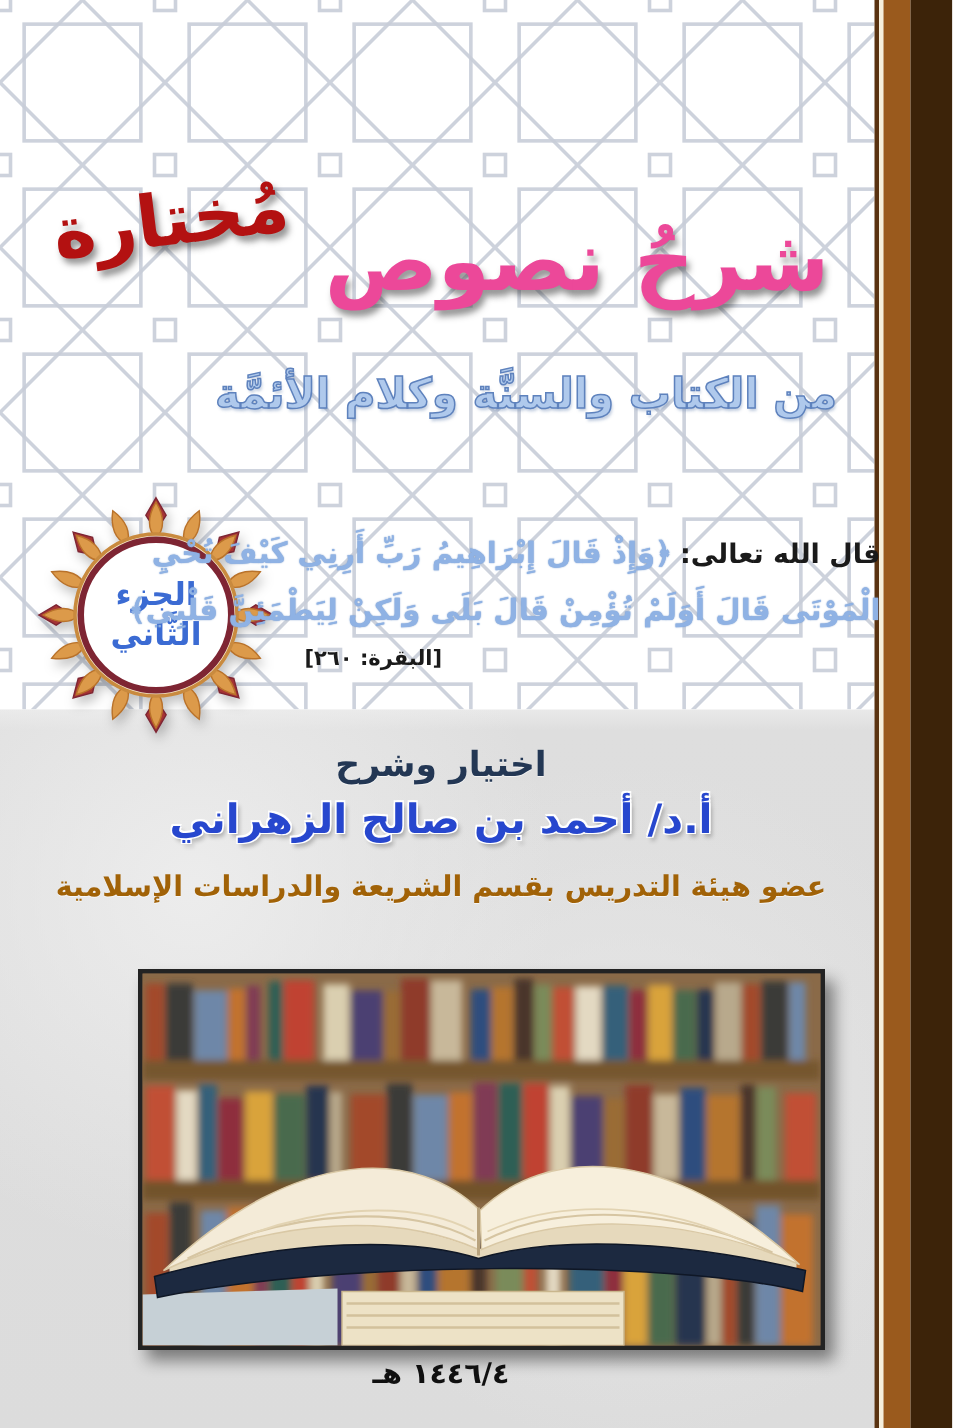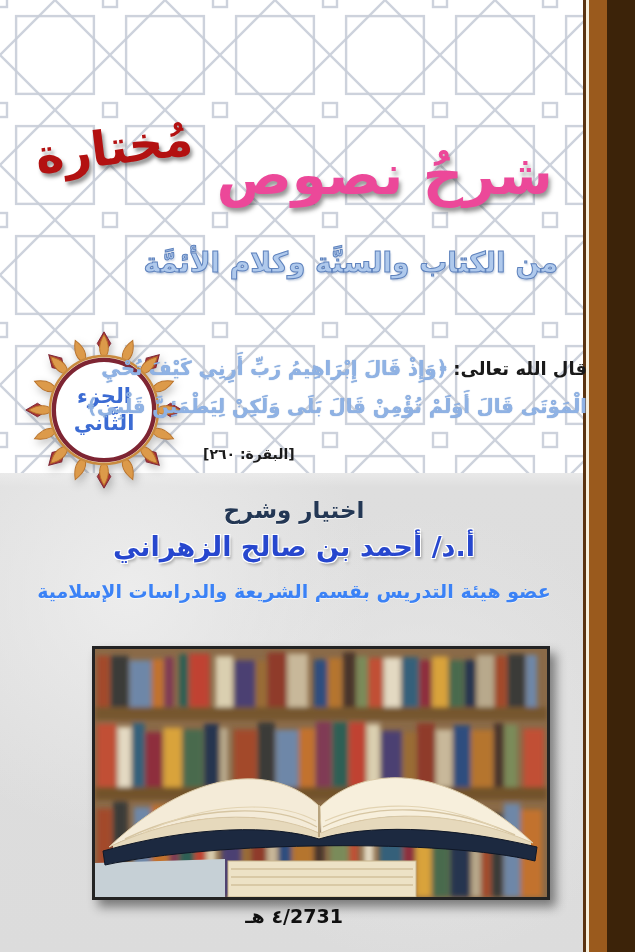--- a/index.html
+++ b/index.html
@@ -49,29 +49,29 @@
   .medallion svg{position:absolute;inset:0;}
   .medallion-text{
     position:absolute;inset:0;display:flex;flex-direction:column;align-items:center;justify-content:center;
     direction:rtl;color:#3B6BD3;font-weight:bold;font-size:21px;line-height:27px;text-align:center;
   }
   
   .verse{position:absolute;left:203px;top:350px;width:384px;direction:rtl;text-align:right;}
   .verse .vline{white-space:nowrap;line-height:37px;}
   .verse-intro{font-size:18px;font-weight:bold;color:#1A1A1A;}
   .verse-text{font-size:19.5px;font-weight:bold;color:#8FB2E4;text-shadow:0 0 1px #6E93C8;}
-  .verse-ref{direction:rtl;text-align:left;font-size:14px;font-weight:bold;color:#1A1A1A;margin-top:20px;}
+  .verse-ref{direction:rtl;text-align:left;font-size:14px;font-weight:bold;color:#1A1A1A;margin-top:5px;}
   
   .centered{position:absolute;left:30px;right:77px;text-align:center;direction:rtl;}
   .byline-heading{top:497px;font-size:23px;font-weight:bold;color:#233754;text-shadow:0 1px 0 rgba(255,255,255,.6);}
   .author{
     top:531px;font-size:27px;font-weight:bold;color:#2747CE;
     text-shadow:-1px -1px 0 #fff,1px -1px 0 #fff,-1px 1px 0 #fff,1px 1px 0 #fff,2px 3px 3px rgba(0,0,0,.25);
   }
-  .affiliation{top:580px;font-size:19px;font-weight:bold;color:#3b82f6;text-shadow:0 1px 0 rgba(255,255,255,.6);}
+  .affiliation{top:580px;font-size:19px;font-weight:bold;color:#a16207;text-shadow:0 1px 0 rgba(255,255,255,.6);}
   .university{top:610px;font-size:19px;font-weight:bold;color:#1F3150;text-shadow:0 1px 0 rgba(255,255,255,.6);}
   
   .photo{
     position:absolute;left:92px;top:646px;width:452px;height:248px;
     border:3px solid #232323;background:#8A6A48;
     box-shadow:6px 7px 10px rgba(0,0,0,.45);
   }
   .photo svg{display:block;}
   
   .hijri-date{top:905px;font-size:19px;font-weight:bold;color:#101010;}
@@ -274,15 +274,15 @@
         <path d="M404,180 C345,152 278,150 230,172" fill="none" stroke="#E2D3B2" stroke-width="1.2"></path>
         <path d="M224,156 L224,188" stroke="#B8A37E" stroke-width="2"></path>
         <path d="M8,202 C100,176 180,176 224,190 C270,176 350,176 442,198 L440,212 C350,190 120,192 10,216 Z" fill="#1C2940" stroke="#0F1726" stroke-width="1"></path>
         <rect x="133" y="212" width="188" height="36" fill="#EDE2C6"></rect>
         <path d="M136,220 H318 M136,228 H318 M136,236 H318" stroke="#D2C19C" stroke-width="1.6"></path>
         <rect x="133" y="212" width="188" height="36" fill="none" stroke="#C9B68D" stroke-width="1"></rect>
       </g>
     </svg>
   </div>
 
-  <div class="centered hijri-date">2731/٤ هـ</div>
+  <div class="centered hijri-date">١٤٤٦/٤ هـ</div>
 
 </div>
 
 </body></html>

